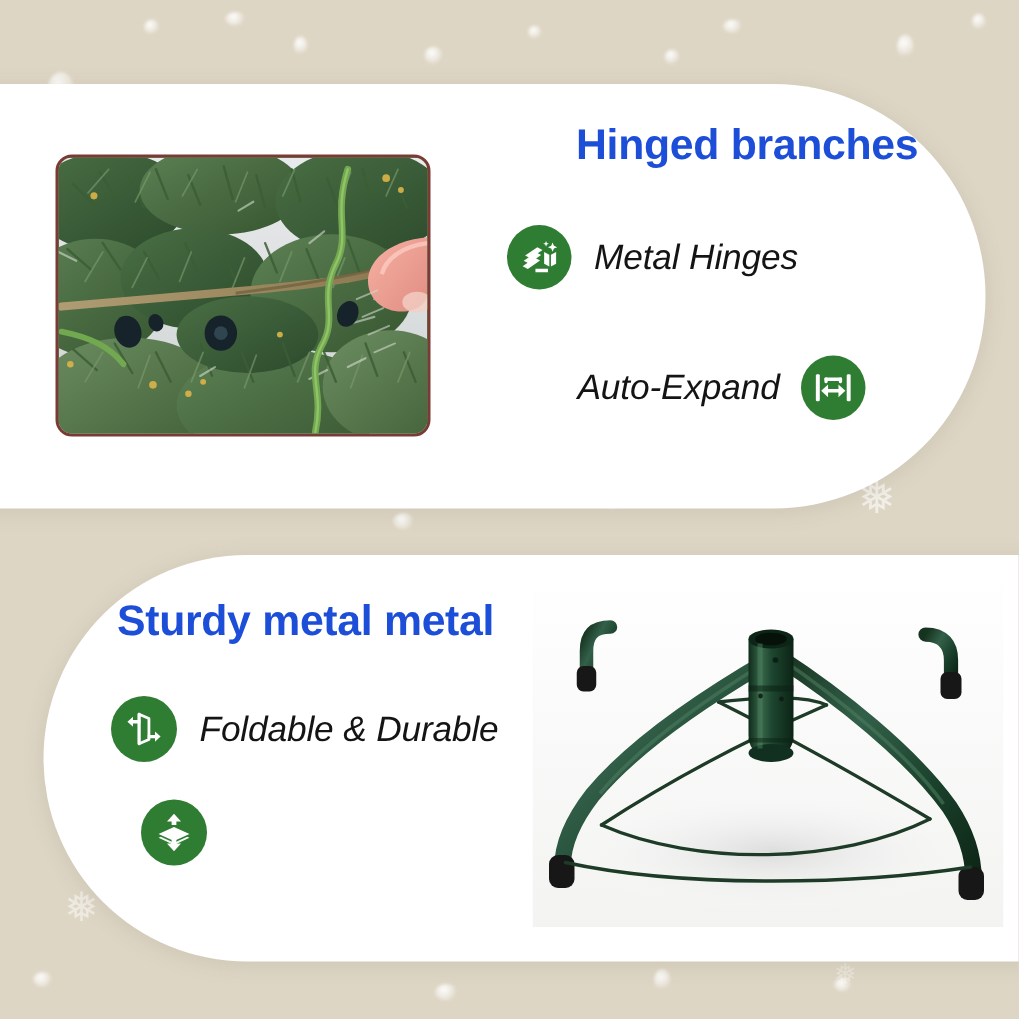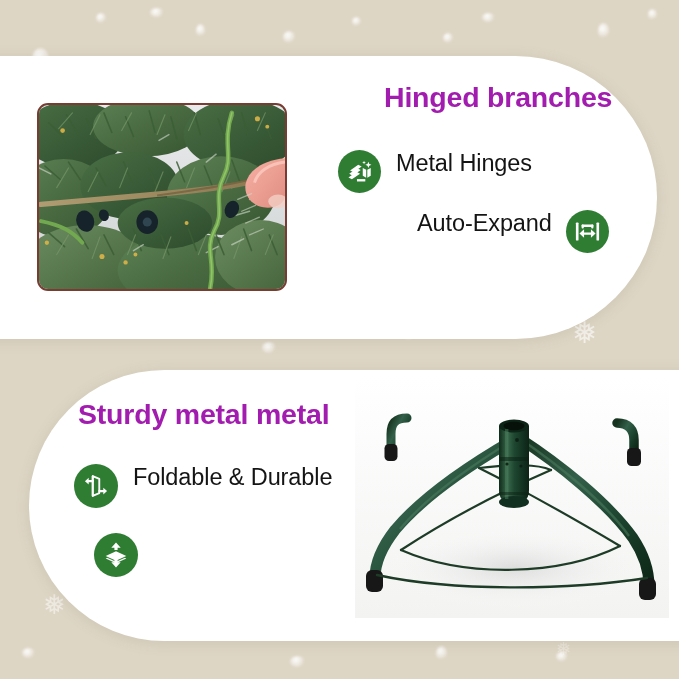--- a/index.html
+++ b/index.html
@@ -29,43 +29,43 @@
     left:-40px; top:56px; width:697px; height:283px;
     border-radius:0 142px 142px 0;
   }
   #card-base {
     left:29px; top:370px; width:700px; height:271px;
     border-radius:136px 0 0 136px;
   }
 
   
   .section-title {
-    color:#a21caf; font-weight:bold;
+    color:#1d4ed8; font-weight:bold;
     letter-spacing:-.2px; white-space:nowrap;
   }
   #title-hinged { position:absolute; left:384px; top:81px; font-size:28.5px; z-index:6; }
   #title-base   { position:absolute; left:78px;  top:398px; font-size:28.5px; z-index:6; }
 
   
-  .feature-row { position:absolute; display:flex; align-items:flex-start; z-index:6; }
+  .feature-row { position:absolute; display:flex; align-items:center; z-index:6;font-style:italic; }
   .feature-label {
     color:#141414; font-size:23.5px; white-space:nowrap; letter-spacing:-.1px;
   }
   .feature-label.two-line { text-align:right; line-height:1.14; white-space:pre-line; }
 
   .badge {
     flex:0 0 auto; border-radius:50%;
     background:#2e7d32; display:flex; align-items:center; justify-content:center;
   }
   .badge svg { display:block; }
 
   #row-metal-hinges { left:338px; top:150px; }
   #row-metal-hinges .badge { width:43px; height:43px; margin-right:15px; }
 
-  #row-auto-expand { left:385px; top:210px;margin-left:32px; }
+  #row-auto-expand { left:385px; top:237px; }
   #row-auto-expand .badge { width:43px; height:43px; margin-left:14px; }
 
   #row-foldable { left:74px; top:464px; }
   #row-foldable .badge { width:44px; height:44px; margin-right:15px; }
 
   #row-load-bearing { left:88px; top:533px; }
   #row-load-bearing .badge { width:44px; height:44px; margin-left:6px; }
 
   
   #photo-hinged {

